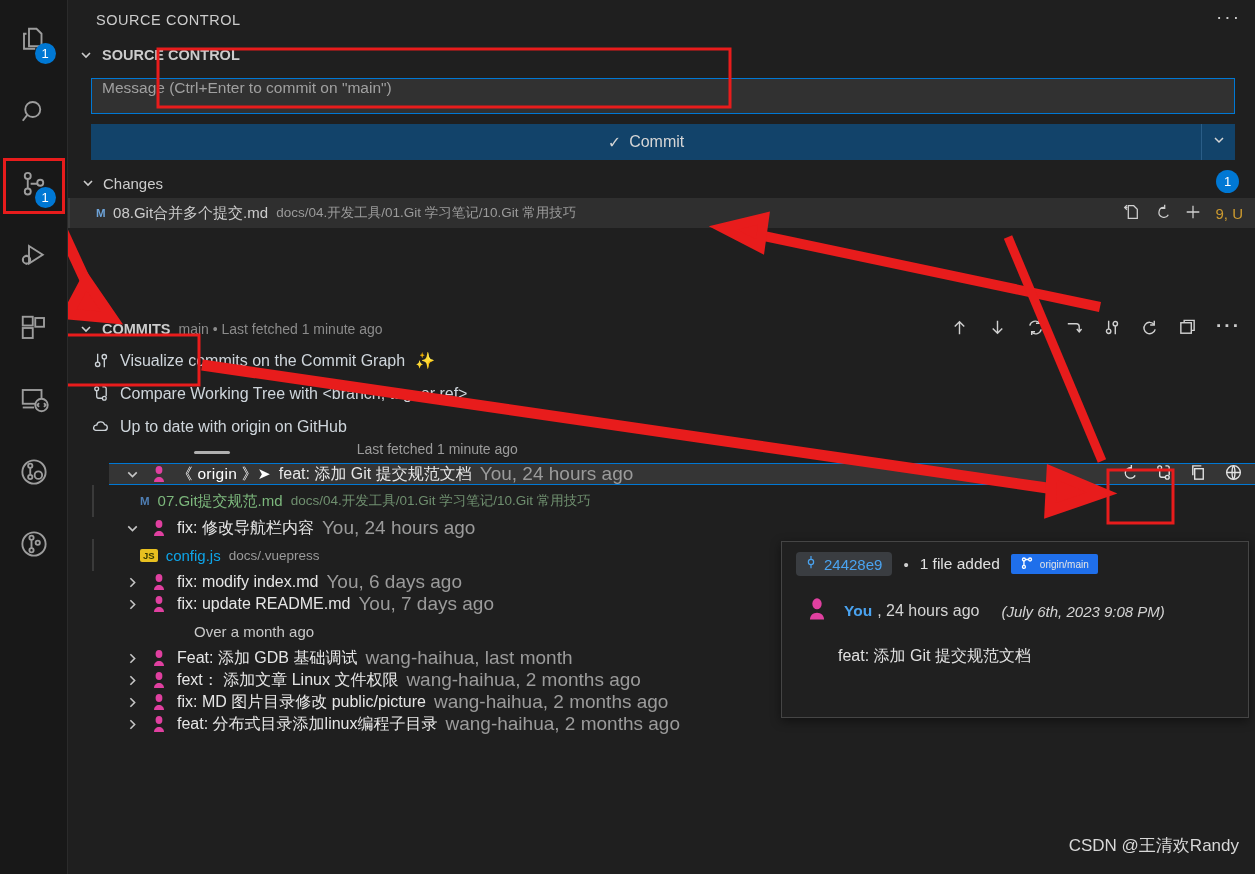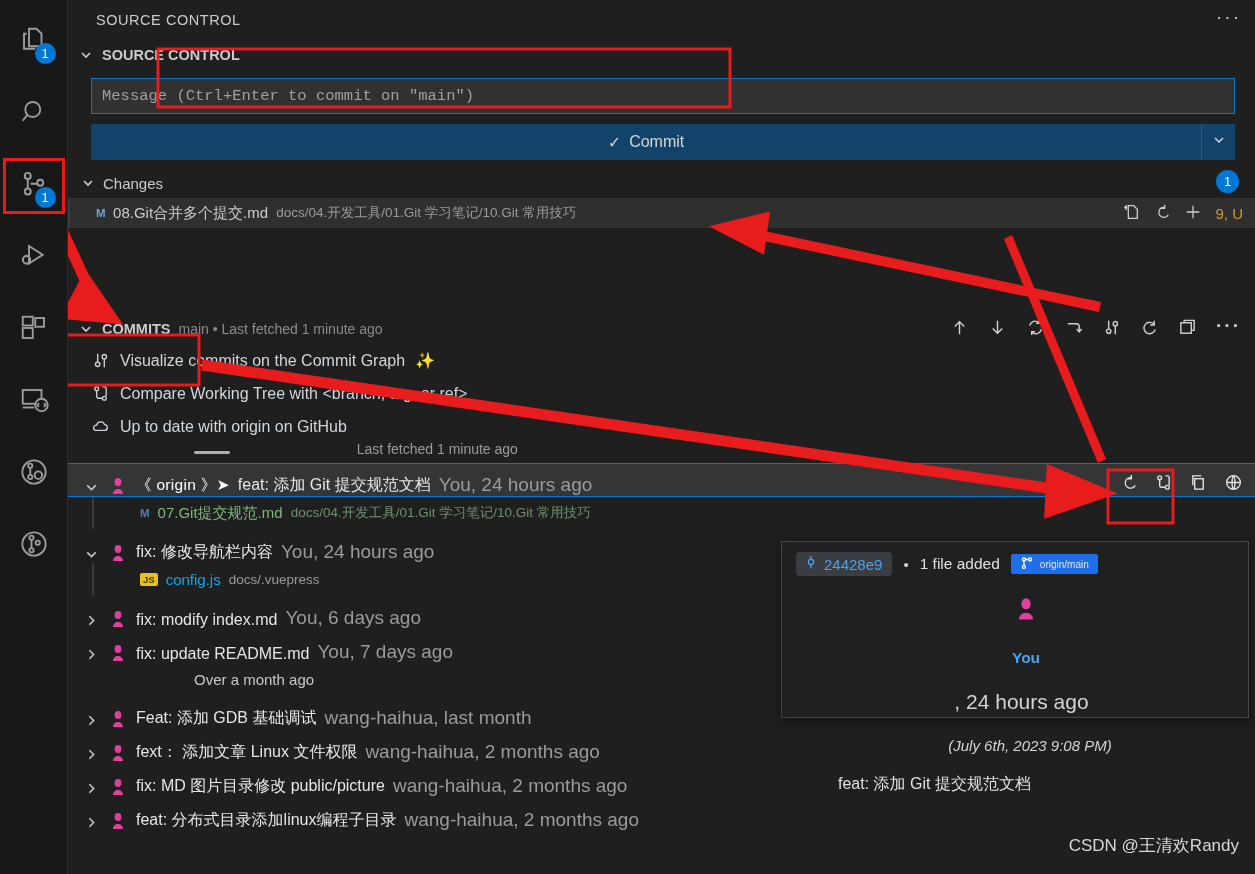--- a/index.html
+++ b/index.html
@@ -53,21 +53,21 @@
   }
   .chev { width: 16px; height: 16px; flex: 0 0 16px; }
   .chev svg { stroke: #cccccc; fill: none; stroke-width: 1.6; }
 
   .sub-label { font-weight: normal; color: #8b8b8b; font-size: 14px; }
 
   
   .msgbox {
     margin: 8px 20px 0 23px; height: 36px;
     background: #313131; border: 1px solid #0078d4;
-    display: flex; align-items: center; padding: 0 10px; font-family: Liberation Mono, monospace;
+    display: flex; align-items: flex-start; padding: 0 10px;
   }
   .msgbox .ph { color: #a0a0a0; font-size: 15.5px; }
 
   
   .commitrow { margin: 10px 20px 0 23px; display: flex; height: 36px; }
   .commitbtn {
     flex: 1 1 auto; background: #12436a; color: #d6d6d6;
     display: flex; align-items: center; justify-content: center;
     gap: 8px; font-size: 16px; cursor: pointer;
   }
@@ -115,22 +115,22 @@
   .act-row .icn { width:20px; display:flex; justify-content:center; }
   .act-row .icn svg { stroke:#cdd3d8; fill:none; stroke-width:1.4; }
   .act-row .dim { color:#9b9b9b; font-size:14px;margin-top:45px; }
 
   .mini-scroll {
     width: 36px; height: 3px; background:#b0b0b0; margin: 8px 0 0 126px; border-radius:2px;
   }
 
   
   .commit-row {
-    height: 34px; display:flex; align-items:flex-end; gap:8px; padding-left:14px;
-    font-size: 16px; color:#d4d4d4; position:relative;
+    height: 22px; display:flex; align-items:center; gap:8px; padding-left:14px;
+    font-size: 16px; color:#d4d4d4; position:relative;margin-left:41px;
   }
   .commit-row.selected {
     background: #353535; border-top: 1px solid #0078d4; border-bottom: 1px solid #0078d4;
   }
   .c-chev { width: 18px; display:flex; justify-content:center; }
   .c-chev svg { stroke:#c5c5c5; fill:none; stroke-width:1.5; }
   .avatar-ico { width: 20px; height:20px; flex:0 0 20px; }
   .origin-badge { color:#ffffff; font-size: 15.5px; letter-spacing:.3px; }
   .c-msg { color:#e6e6e6; }
   .c-meta { color:#9b9b9b; font-size:19px; }
@@ -166,23 +166,23 @@
   }
   .sha-chip .sha { color:#4aa3f0; font-size:15px; }
   .sha-chip svg { stroke:#4aa3f0; fill:none; stroke-width:1.4; }
   .tt-dot { color:#cfcfcf; font-size:15px; }
   .tt-files { color:#e0e0e0; font-size:15.5px; }
   .branch-chip {
     background:#1f6feb; color:#e5e5e5; font-size:10px; padding:2px 9px;
     display:flex; align-items:center; gap:6px; border-radius:2px;
   }
   .branch-chip svg { stroke:#ffffff; fill:none; stroke-width:1.5; }
-  .tt-author { display:flex; align-items:center; gap:23px; padding: 20px 0 0 22px; flex-direction: column;}
+  .tt-author { display:flex; align-items:center; gap:14px; padding: 20px 0 0 22px;}
   .tt-author .you { color:#4aa3f0; font-weight:bold; font-size:15.5px; }
-  .tt-author .when { color:#d4d4d4; font-size:21px; }
+  .tt-author .when { color:#d4d4d4; font-size:16px; }
   .tt-author .date { color:#d4d4d4; font-size:15px; font-style: italic; margin-left:8px;}
   .tt-body { padding: 20px 0 0 56px; color:#e0e0e0; font-size:16px; }
 
   
   .anno { position:absolute; pointer-events:none; z-index: 40; }
   .watermark {
     position:absolute; right: 16px; bottom: 17px; color:#d8d8d8;
     font-size:17px; z-index: 45;
   }
 </style>

